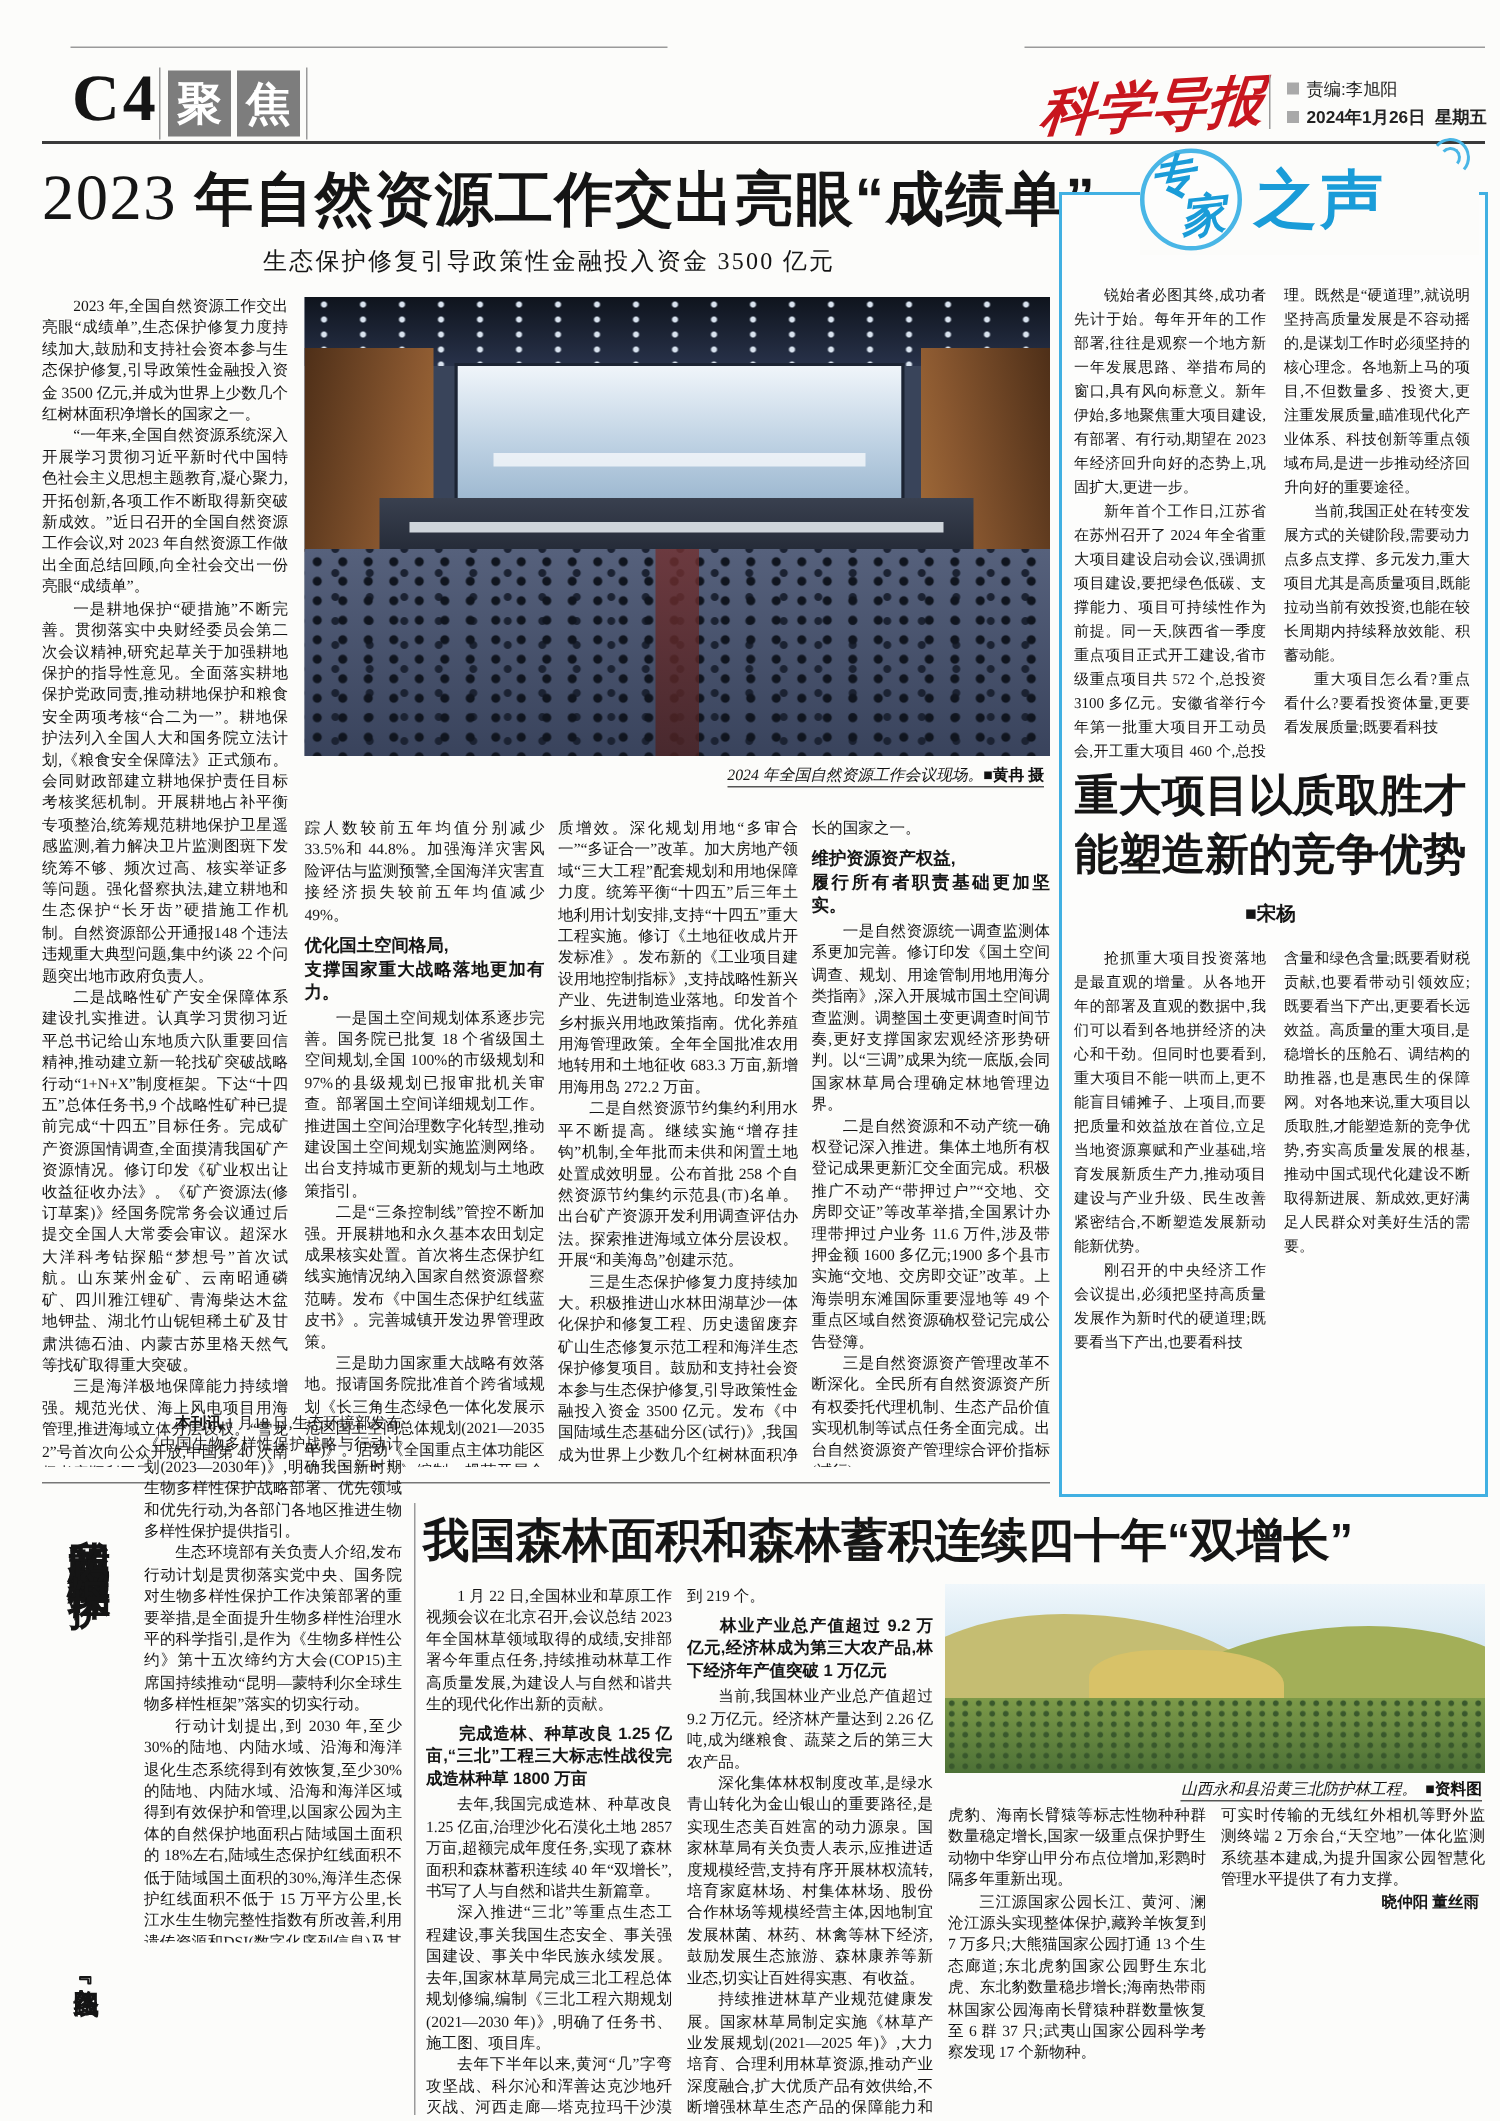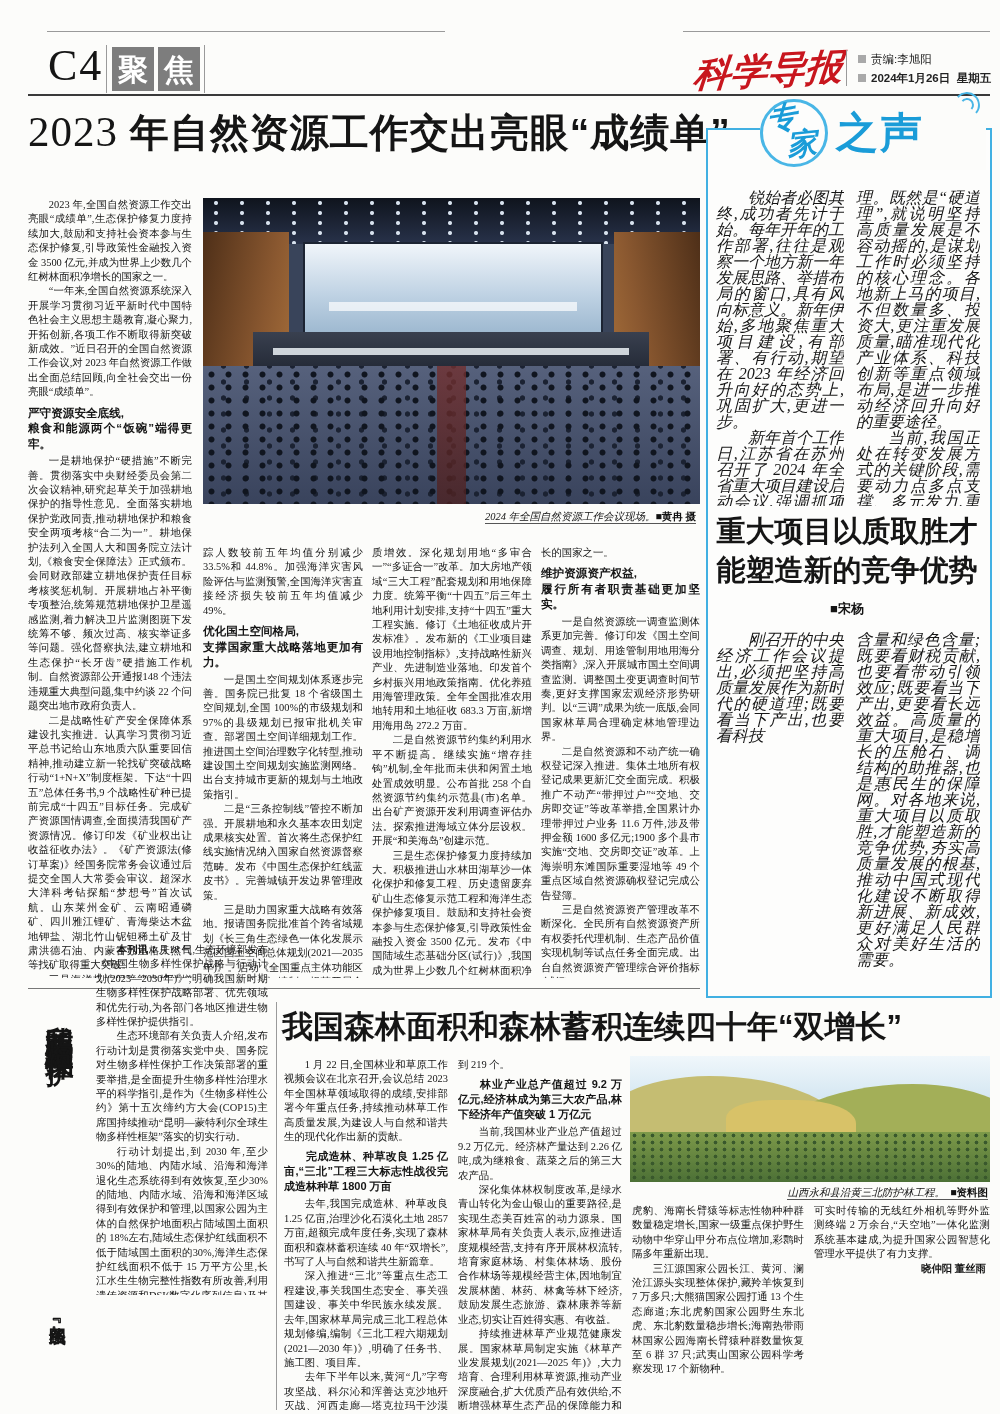--- a/index.html
+++ b/index.html
@@ -3,21 +3,21 @@
 <meta charset="utf-8">
 <style>
   html,body{margin:0;padding:0;background:#e8e8e6;}
   #page{position:relative;width:1000px;height:1414px;background:#fcfcfa;margin:0 auto;
         font-family:"Liberation Serif",serif;color:#151515;overflow:hidden;}
   .abs{position:absolute;}
   .hline{position:absolute;background:#9a9a9a;height:1px;}
   .vline{position:absolute;background:#9a9a9a;width:1px;}
 
   
-  #sec-code{left:48px;top:40px;font-family:"Liberation Serif",serif;font-weight:normal;font-size:44px;letter-spacing:2px;}
+  #sec-code{left:48px;top:40px;font-family:"Liberation Serif",serif;font-weight:bold;font-size:44px;letter-spacing:2px;}
   .focus-box{position:absolute;top:47px;width:42px;height:44px;background:#7d7d7d;color:#fff;
              font-family:"Liberation Sans",sans-serif;font-weight:bold;font-size:30px;text-align:center;line-height:45px;}
   #masthead{left:694px;top:46px;width:150px;font-size:37px;font-weight:bold;font-style:italic;color:#c8161e;
             transform:skewX(-8deg) rotate(-3deg);font-family:"Liberation Serif",serif;white-space:nowrap;}
   .hdr-meta{position:absolute;left:858px;font-size:11.5px;font-family:"Liberation Sans",sans-serif;color:#222;white-space:nowrap;}
   .sq{display:inline-block;width:8px;height:8px;background:#a9a9a9;margin-right:5px;}
   #hdr-rule{left:28px;top:94px;width:962px;height:2px;background:#3a3a3a;position:absolute;}
 
   
   #main-headline{left:28px;top:106px;width:676px;text-align:center;font-family:"Liberation Sans",sans-serif;
@@ -61,21 +61,21 @@
   #expert-logo{left:760px;top:96px;width:226px;height:74px;position:absolute;background:#fcfcfa;display:flex;align-items:center;}
   .zj-circle{width:62px;height:62px;border:3px solid #49b6e6;border-radius:50%;position:relative;flex:0 0 auto;background:#fdfdfc;}
   .zj-circle span{position:absolute;color:#1a9cd8;font-weight:bold;font-style:italic;font-size:30px;font-family:"Liberation Serif",serif;}
   .zj-a{left:4px;top:-4px;transform:rotate(-10deg);}
   .zj-b{left:24px;top:22px;transform:rotate(-6deg);}
   #zs-text{font-family:"Liberation Sans",sans-serif;font-weight:bold;font-size:42px;color:#1a9cd8;margin-left:8px;letter-spacing:2px;}
   .sig{position:absolute;border:2.5px solid #49b6e6;border-radius:50%;border-left-color:transparent;
        border-bottom-color:transparent;transform:rotate(-4deg);}
   .sig1{right:12px;top:2px;width:10px;height:10px;}
   .sig2{right:6px;top:-4px;width:22px;height:22px;}
-  .kcol{position:absolute;font-size:16px;line-height:16px;font-style:italic;text-align:justify;overflow:hidden;}
+  .kcol{position:absolute;font-size:10px;line-height:16px;text-align:justify;overflow:hidden;}
   .kcol p{margin:0;text-indent:2em;}
   .kcol p.cont{text-indent:0;}
   #expert-headline{left:710px;top:512px;width:274px;text-align:center;font-family:"Liberation Sans",sans-serif;
                    font-weight:bold;font-size:29px;line-height:39px;white-space:pre-line;}
   #expert-byline{left:710px;top:600px;width:274px;text-align:center;font-size:13px;font-weight:bold;font-family:"Liberation Sans",sans-serif;}
 
   
   #vtitle{left:40px;top:1004px;height:302px;writing-mode:vertical-rl;text-orientation:upright;
           font-family:"Liberation Sans",sans-serif;font-weight:bold;font-size:28px;letter-spacing:3px;overflow:hidden;}
   #vbracket{left:46px;top:1312px;height:96px;writing-mode:vertical-rl;text-orientation:upright;
@@ -105,38 +105,37 @@
   <div class="focus-box" style="left:112px;">聚</div>
   <div class="focus-box" style="left:158px;">焦</div>
   <div class="vline" style="left:204px;top:45px;height:48px;"></div>
   <div class="abs" id="masthead">科学导报</div>
   <div class="vline" style="left:846px;top:50px;height:36px;"></div>
   <div class="hdr-meta" style="top:52px;"><span class="sq"></span><span>责编:李旭阳</span></div>
   <div class="hdr-meta" style="top:71px;font-weight:bold;"><span class="sq"></span><span>2024年1月26日</span>&nbsp;&nbsp;<span>星期五</span></div>
   <div id="hdr-rule"></div>
 
   <div class="abs" id="main-headline"><span class="yr">2023</span><span> 年自然资源工作交出亮眼“成绩单”</span></div>
+  <div class="abs" id="main-subhead">生态保护修复引导政策性金融投入资金 3500 亿元</div>
 
   <div class="abs" id="photo1">
     <div class="p1-ceiling"></div>
     <div class="p1-wall-l"></div>
     <div class="p1-wall-r"></div>
     <div class="p1-screen"></div>
     <div class="p1-stage"></div>
     <div class="p1-table"></div>
     <div class="p1-aud"></div>
     <div class="p1-aisle"></div>
   </div>
   <div class="caption" style="left:203px;top:510px;width:493px;"><u><span>2024 年全国自然资源工作会议现场。</span><span class="credit">■黄冉  摄</span></u></div>
 
   <div class="col" style="left:28px;top:198px;width:164px;height:780px;">
       <p>2023 年,全国自然资源工作交出亮眼“成绩单”,生态保护修复力度持续加大,鼓励和支持社会资本参与生态保护修复,引导政策性金融投入资金 3500 亿元,并成为世界上少数几个红树林面积净增长的国家之一。</p>
       <p>“一年来,全国自然资源系统深入开展学习贯彻习近平新时代中国特色社会主义思想主题教育,凝心聚力,开拓创新,各项工作不断取得新突破新成效。”近日召开的全国自然资源工作会议,对 2023 年自然资源工作做出全面总结回顾,向全社会交出一份亮眼“成绩单”。</p>
-      <p class="h">严守资源安全底线,
-粮食和能源两个“饭碗”端得更牢。</p>
       <p>一是耕地保护“硬措施”不断完善。贯彻落实中央财经委员会第二次会议精神,研究起草关于加强耕地保护的指导性意见。全面落实耕地保护党政同责,推动耕地保护和粮食安全两项考核“合二为一”。耕地保护法列入全国人大和国务院立法计划,《粮食安全保障法》正式颁布。会同财政部建立耕地保护责任目标考核奖惩机制。开展耕地占补平衡专项整治,统筹规范耕地保护卫星遥感监测,着力解决卫片监测图斑下发统筹不够、频次过高、核实举证多等问题。强化督察执法,建立耕地和生态保护“长牙齿”硬措施工作机制。自然资源部公开通报148 个违法违规重大典型问题,集中约谈 22 个问题突出地市政府负责人。</p>
       <p>二是战略性矿产安全保障体系建设扎实推进。认真学习贯彻习近平总书记给山东地质六队重要回信精神,推动建立新一轮找矿突破战略行动“1+N+X”制度框架。下达“十四五”总体任务书,9 个战略性矿种已提前完成“十四五”目标任务。完成矿产资源国情调查,全面摸清我国矿产资源情况。修订印发《矿业权出让收益征收办法》。《矿产资源法(修订草案)》经国务院常务会议通过后提交全国人大常委会审议。超深水大洋科考钻探船“梦想号”首次试航。山东莱州金矿、云南昭通磷矿、四川雅江锂矿、青海柴达木盆地钾盐、湖北竹山铌钽稀土矿及甘肃洪德石油、内蒙古苏里格天然气等找矿取得重大突破。</p>
       <p>三是海洋极地保障能力持续增强。规范光伏、海上风电项目用海管理,推进海域立体分层设权。“雪龙2”号首次向公众开放,中国第 40 次南极考察顺利开展。</p>
     </div>
   <div class="col" style="left:203px;top:546px;width:160px;height:432px;">
       <p class="cont">踪人数较前五年均值分别减少 33.5%和 44.8%。加强海洋灾害风险评估与监测预警,全国海洋灾害直接经济损失较前五年均值减少 49%。</p>
       <p class="h">优化国土空间格局,
 支撑国家重大战略落地更加有力。</p>
       <p>一是国土空间规划体系逐步完善。国务院已批复 18 个省级国土空间规划,全国 100%的市级规划和 97%的县级规划已报审批机关审查。部署国土空间详细规划工作。推进国土空间治理数字化转型,推动建设国土空间规划实施监测网络。出台支持城市更新的规划与土地政策指引。</p>
       <p>二是“三条控制线”管控不断加强。开展耕地和永久基本农田划定成果核实处置。首次将生态保护红线实施情况纳入国家自然资源督察范畴。发布《中国生态保护红线蓝皮书》。完善城镇开发边界管理政策。</p>
@@ -172,20 +171,21 @@
     </div>
   <div class="kcol" style="left:856px;top:190px;width:124px;height:316px;">
       <p class="cont">理。既然是“硬道理”,就说明坚持高质量发展是不容动摇的,是谋划工作时必须坚持的核心理念。各地新上马的项目,不但数量多、投资大,更注重发展质量,瞄准现代化产业体系、科技创新等重点领域布局,是进一步推动经济回升向好的重要途径。</p>
       <p>当前,我国正处在转变发展方式的关键阶段,需要动力点多点支撑、多元发力,重大项目尤其是高质量项目,既能拉动当前有效投资,也能在较长周期内持续释放效能、积蓄动能。</p>
       <p>重大项目怎么看?重点看什么?要看投资体量,更要看发展质量;既要看科技</p>
     </div>
   <div class="abs" id="expert-headline">重大项目以质取胜才
 能塑造新的竞争优势</div>
   <div class="abs" id="expert-byline">■宋杨</div>
   <div class="kcol" style="left:716px;top:632px;width:128px;height:352px;">
+      <p>抢抓重大项目投资落地是最直观的增量。从各地开年的部署及直观的数据中,我们可以看到各地拼经济的决心和干劲。但同时也要看到,重大项目不能一哄而上,更不能盲目铺摊子、上项目,而要把质量和效益放在首位,立足当地资源禀赋和产业基础,培育发展新质生产力,推动项目建设与产业升级、民生改善紧密结合,不断塑造发展新动能新优势。</p>
       <p>刚召开的中央经济工作会议提出,必须把坚持高质量发展作为新时代的硬道理;既要看当下产出,也要看科技</p>
     </div>
   <div class="kcol" style="left:856px;top:632px;width:124px;height:352px;">
       <p class="cont">含量和绿色含量;既要看财税贡献,也要看带动引领效应;既要看当下产出,更要看长远效益。高质量的重大项目,是稳增长的压舱石、调结构的助推器,也是惠民生的保障网。对各地来说,重大项目以质取胜,才能塑造新的竞争优势,夯实高质量发展的根基,推动中国式现代化建设不断取得新进展、新成效,更好满足人民群众对美好生活的需要。</p>
     </div>
 
   <div class="hline" style="left:28px;top:988px;width:672px;background:#777;"></div>
   <div class="vline" style="left:276px;top:1002px;height:408px;"></div>
 
   <div class="abs" id="vtitle">我国明确生物多样性保护</div>

